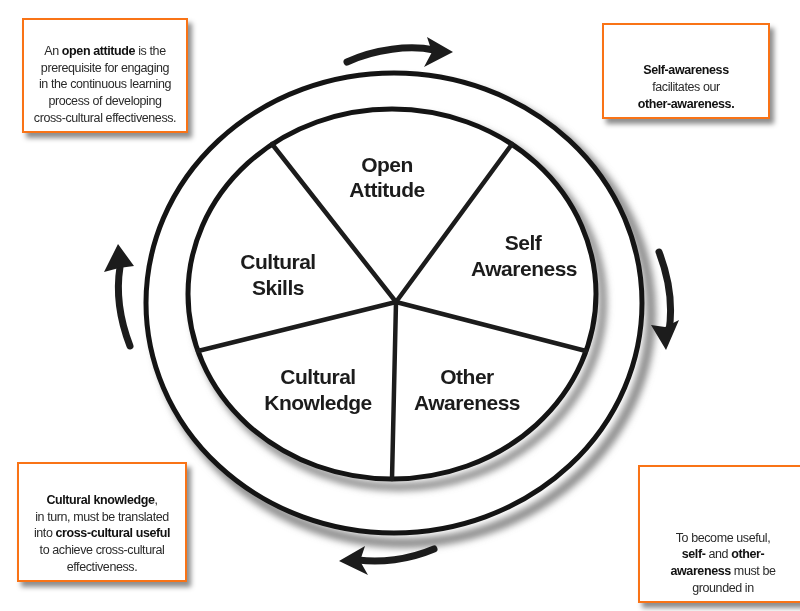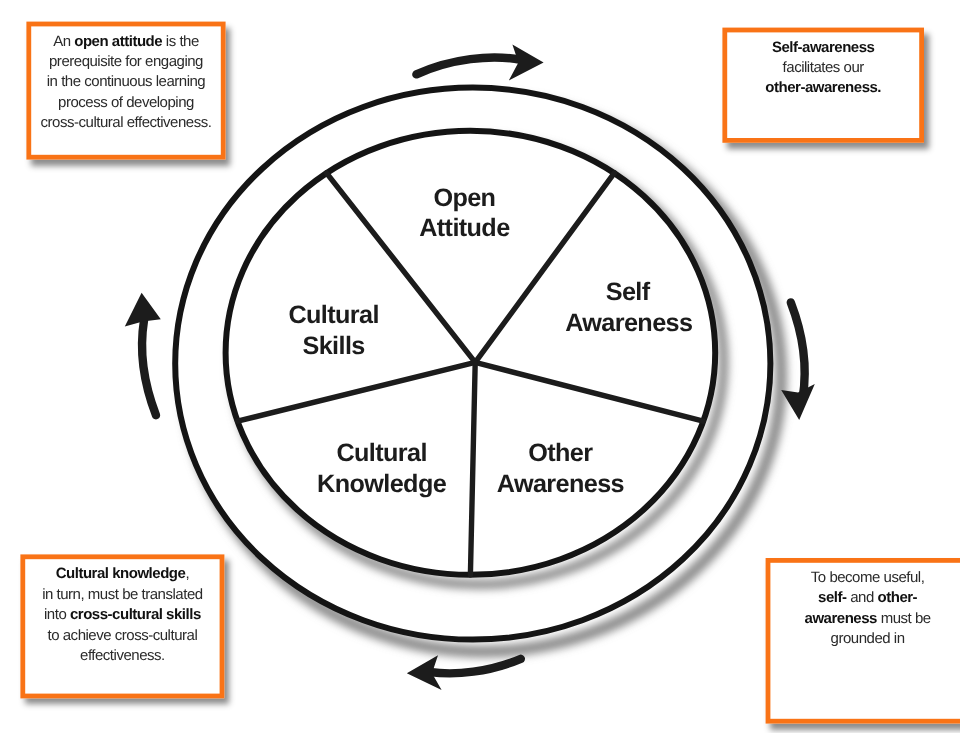--- a/index.html
+++ b/index.html
@@ -16,23 +16,23 @@
     font-family:"Liberation Sans","DejaVu Sans",sans-serif;
     font-weight:bold;
     font-size:21px;
     letter-spacing:-0.5px;
     fill:#1c1c1c;
     text-anchor:middle;
   }
   .callout{
     position:absolute;
     background:#ffffff;
-    border:4px solid #f97316;
+    border:2px solid #f97316;
     box-shadow:4px 5px 5px rgba(0,0,0,0.45);
-    display:flex;align-items:flex-start;justify-content:center;
+    display:flex;align-items:flex-end;justify-content:center;
     box-sizing:border-box;
     padding:4px 5px;
   }
   .callout p{
     margin:0;
     text-align:center;
     font-size:12.5px;
     line-height:1.35;
     letter-spacing:-0.4px;
     color:#2a2a2a;
@@ -119,21 +119,21 @@
 
   <div class="callout co-tr">
     <p><b>Self-awareness</b><span>
 facilitates our
 </span><b>other-awareness.</b></p>
   </div>
 
   <div class="callout co-bl">
     <p><b>Cultural knowledge</b><span>,
 in turn, must be translated
-into </span><b>cross-cultural skills</b><span>
+into </span><b>cross-cultural useful</b><span>
 to achieve cross-cultural
 effectiveness.</span></p>
   </div>
 
   <div class="callout co-br">
     <p><span>To become useful,
 </span><b>self-</b><span> and </span><b>other-</b><span>
 </span><b>awareness</b><span> must be
 grounded in
 </span></p>

